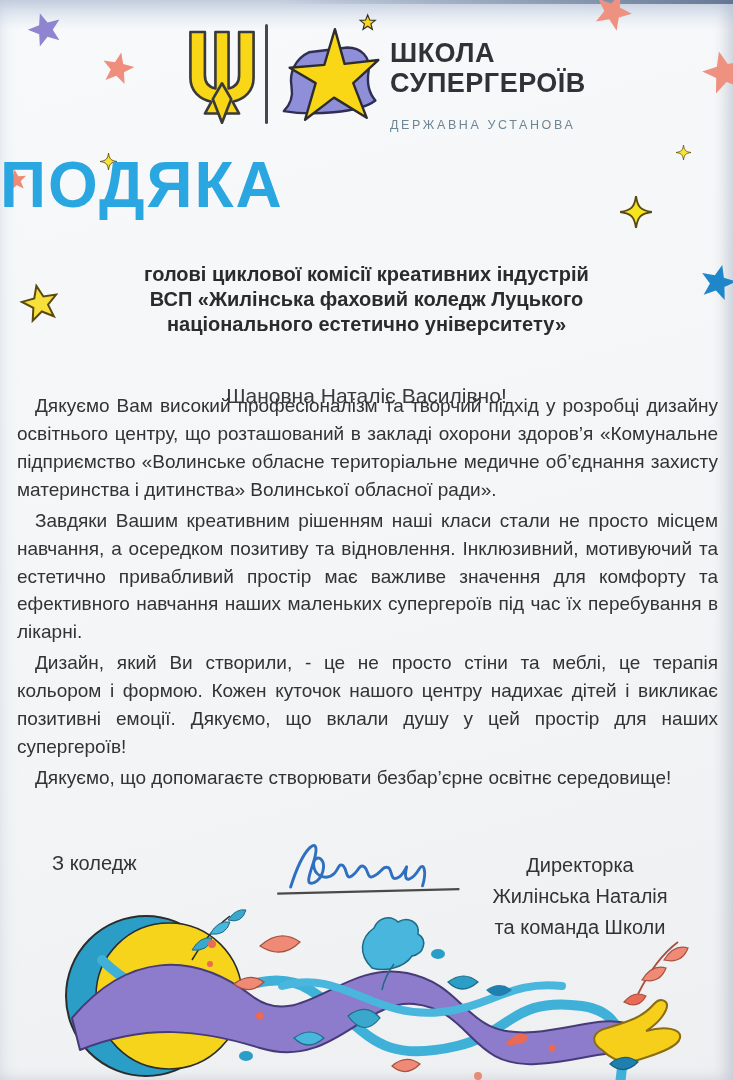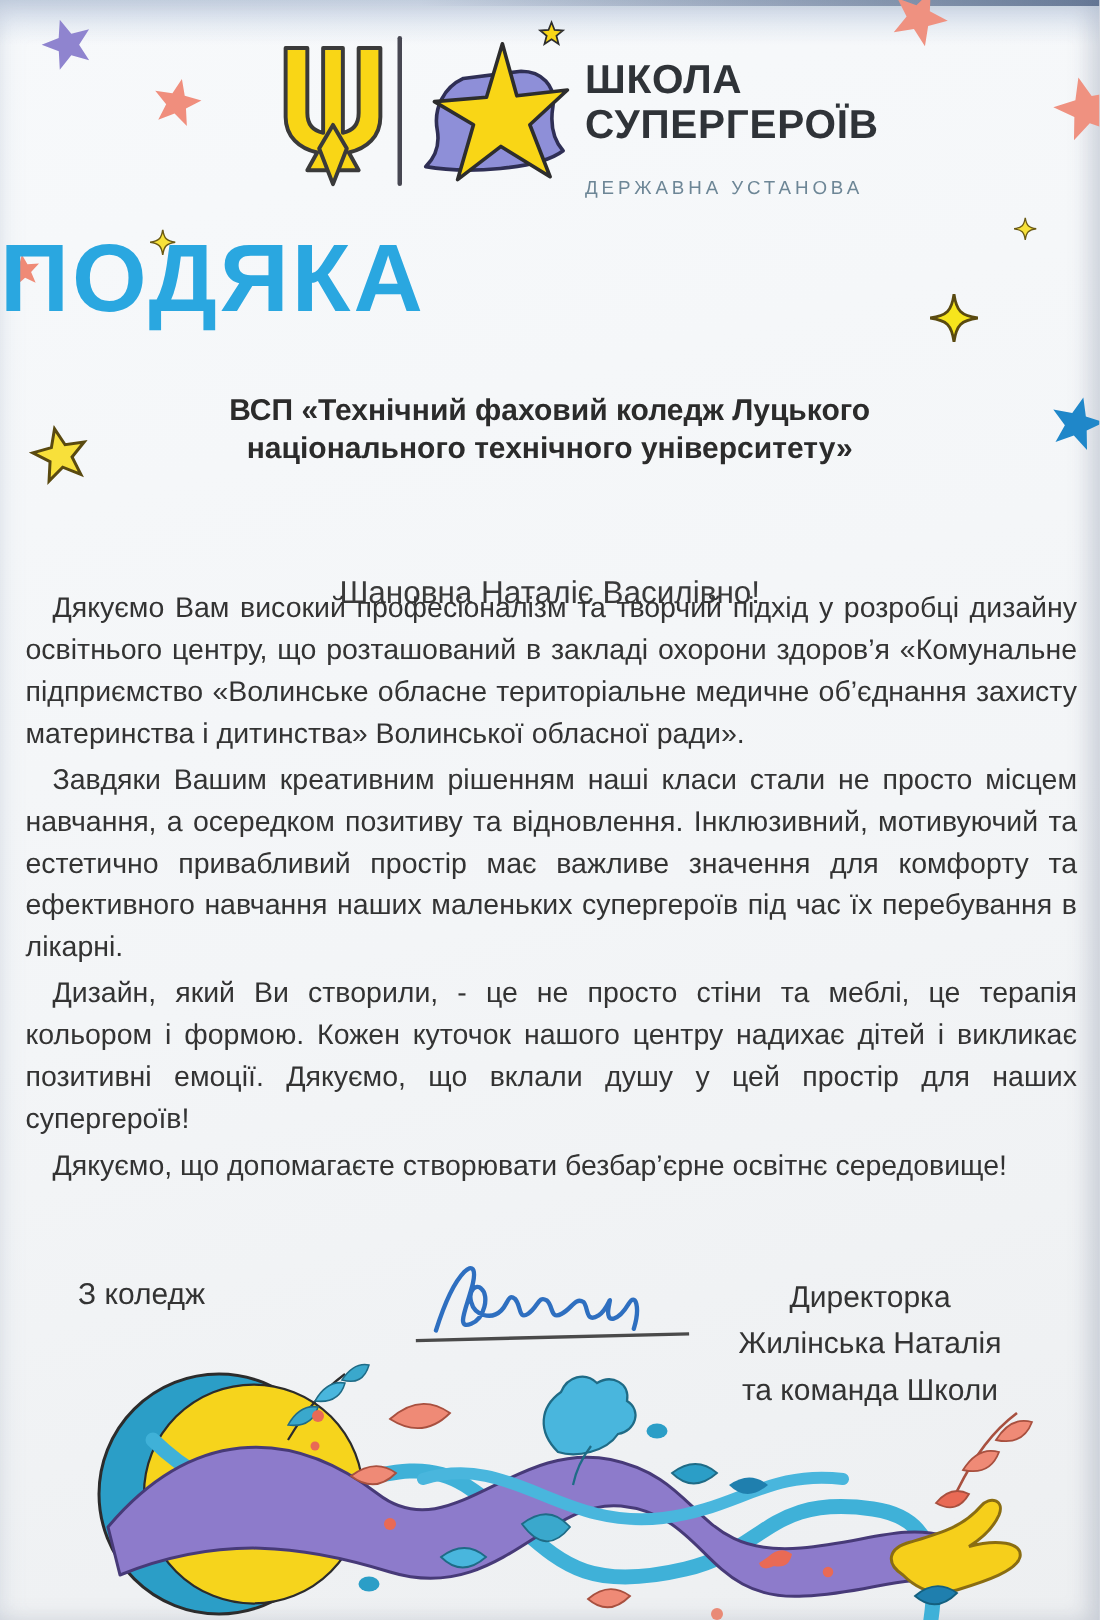--- a/index.html
+++ b/index.html
@@ -107,22 +107,23 @@
     <div class="org-text">
       <div class="org-name">ШКОЛА</div>
       <div class="org-name">СУПЕРГЕРОЇВ</div>
       <div class="tagline">ДЕРЖАВНА УСТАНОВА</div>
     </div>
   </div>
 
   <div class="title">ПОДЯКА</div>
 
   <div class="recipient">
-    <div>ВСП «Технічний фаховий коледж Луцького</div>
-    <div>національного технічного університету»</div>
+    <div>голові циклової комісії креативних індустрій</div>
+    <div>ВСП «Жилінська фаховий коледж Луцького</div>
+    <div>національного естетично університету»</div>
   </div>
 
   <div class="salutation">Шановна Наталіє Василівно!</div>
 
   <div class="body-text">
     <p>Дякуємо Вам високий професіоналізм та творчий підхід у розробці дизайну освітнього центру, що розташований в закладі охорони здоров’я «Комунальне підприємство «Волинське обласне територіальне медичне об’єднання захисту материнства і дитинства» Волинської обласної ради».</p>
     <p>Завдяки Вашим креативним рішенням наші класи стали не просто місцем навчання, а осередком позитиву та відновлення. Інклюзивний, мотивуючий та естетично привабливий простір має важливе значення для комфорту та ефективного навчання наших маленьких супергероїв під час їх перебування в лікарні.</p>
     <p>Дизайн, який Ви створили, - це не просто стіни та меблі, це терапія кольором і формою. Кожен куточок нашого центру надихає дітей і викликає позитивні емоції. Дякуємо, що вклали душу у цей простір для наших супергероїв!</p>
     <p>Дякуємо, що допомагаєте створювати безбар’єрне освітнє середовище!</p>
   </div>

